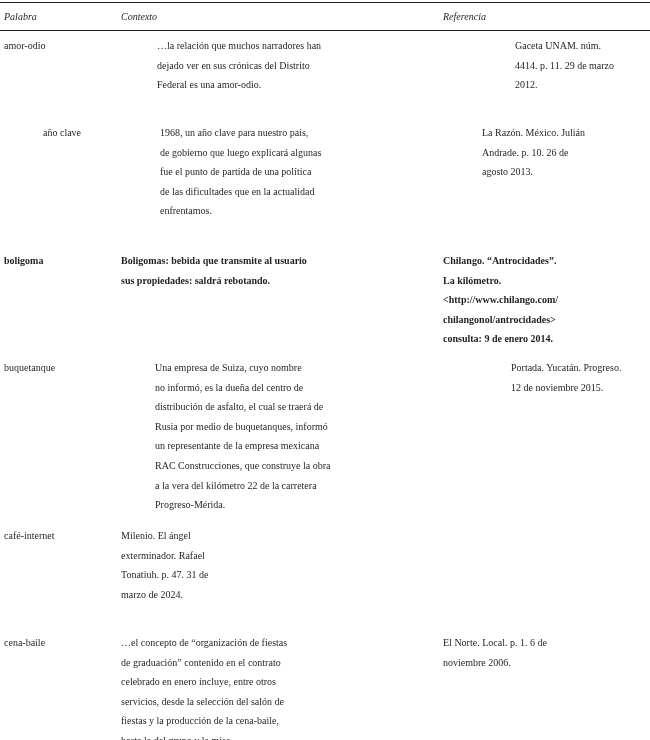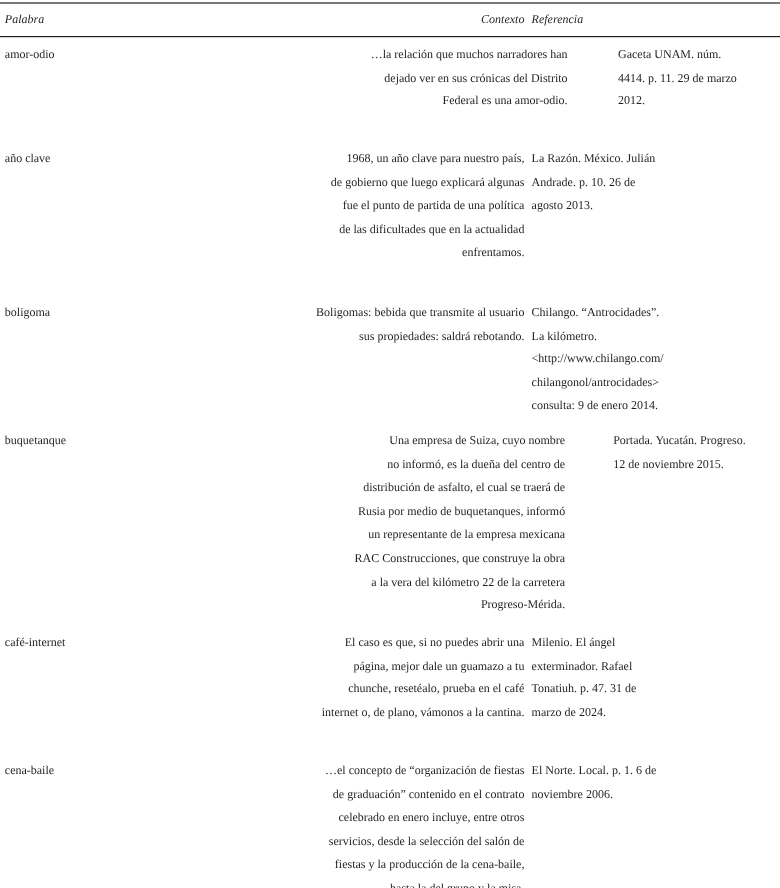--- a/index.html
+++ b/index.html
@@ -22,26 +22,26 @@
       line-height: 19.6px;
     }
     .hdr {
       font-style: italic;
       border-bottom: 1px solid #231f20;
       padding: 4px 0 3px 0;
       line-height: 20px;
     }
     .body-row { padding-top: 5px; }
     .c1 { width: 121px; padding-left: 4px; box-sizing: border-box; flex: none; }
-    .c2 { width: 322px; flex: none; padding-right: 6px; box-sizing: border-box; text-align: right; }
+    .c2 { width: 322px; flex: none; padding-right: 6px; box-sizing: border-box; }
     .c3 { width: 207px; flex: none; padding-right: 2px; box-sizing: border-box; }
     .line { display: block; white-space: nowrap; }
     .r1 { height: 82px; gap: 36px; }
-    .r2 { height: 123px; }
-    .r3 { height: 102px; }
+    .r2 { height: 123px; margin-left: 39px; }
+    .r3 { height: 102px; font-weight: bold; }
     .r4 { height: 163px; gap: 34px; }
     .r5 { height: 102px; }
     .r6 { height: 128px; }
   </style>
 </head>
 <body>
 
 <div class="tbl">
 
   <div class="row hdr">
@@ -108,26 +108,20 @@
       <span class="line">Progreso-Mérida.</span>
     </div>
     <div class="c3">
       <span class="line">Portada. Yucatán. Progreso.</span>
       <span class="line">12 de noviembre 2015.</span>
     </div>
   </div>
 
   <div class="row body-row r5">
     <div class="c1">café-internet</div>
-    <div class="c2">
-      <span class="line">El caso es que, si no puedes abrir una</span>
-      <span class="line">página, mejor dale un guamazo a tu</span>
-      <span class="line">chunche, resetéalo, prueba en el café</span>
-      <span class="line">internet o, de plano, vámonos a la cantina.</span>
-    </div>
     <div class="c3">
       <span class="line">Milenio. El ángel</span>
       <span class="line">exterminador. Rafael</span>
       <span class="line">Tonatiuh. p. 47. 31 de</span>
       <span class="line">marzo de 2024.</span>
     </div>
   </div>
 
   <div class="row body-row r6">
     <div class="c1">cena-baile</div>

